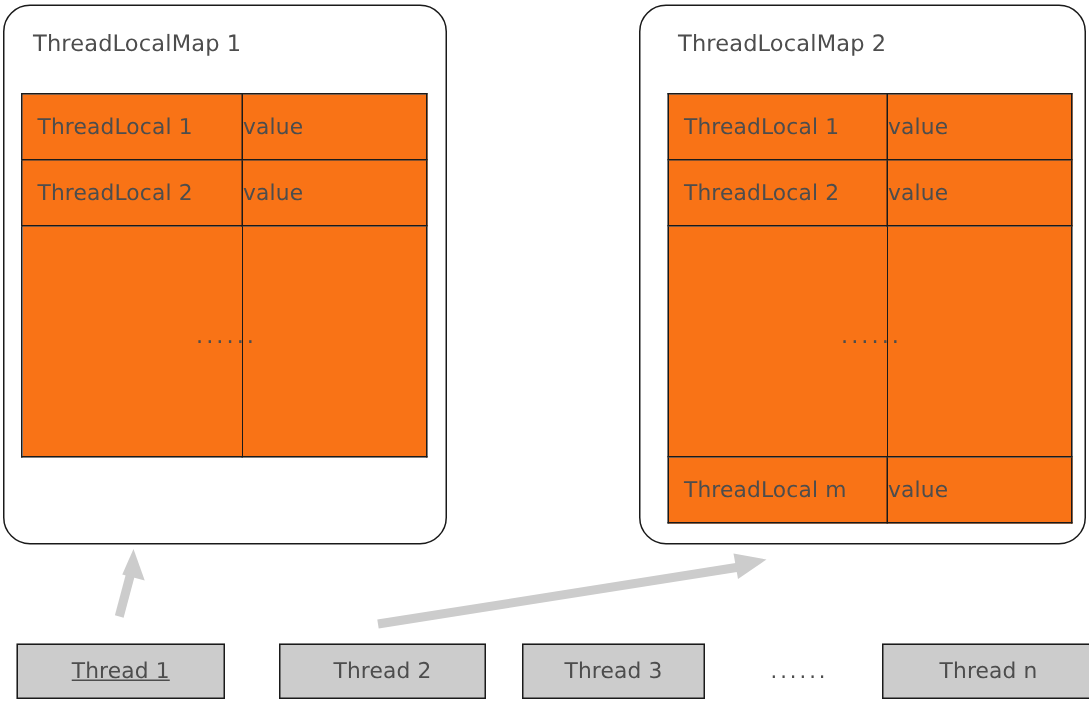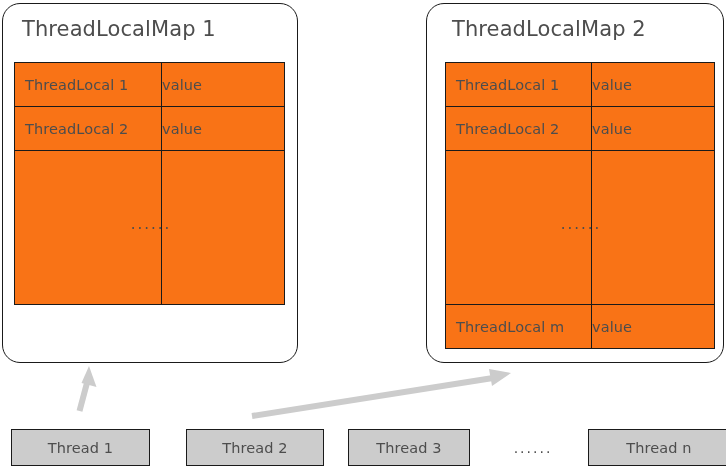--- a/index.html
+++ b/index.html
@@ -25,21 +25,21 @@
   
   .map-panel {
     position: absolute;
     box-sizing: border-box;
     background: #ffffff;
     border: 1.6px solid #1a1a1a;
     border-radius: 18px;
   }
   .map-title {
     position: absolute;
-    font-size: 21px;
+    font-size: 15px;
     line-height: 18px;
     color: #4d4d4d;
     white-space: nowrap;
     letter-spacing: 0.1px;
   }
 
   
   .tl-table {
     position: absolute;
     box-sizing: border-box;
@@ -173,21 +173,21 @@
       <path d="M 79.5 411 L 87.5 381" stroke="#cccccc" stroke-width="6" fill="none" stroke-linecap="butt"></path>
       <path d="M 89 366 L 96.5 387 L 81.5 383 Z" fill="#cccccc"></path>
     </g>
 
     <g>
       <path d="M 252 416 L 493 378" stroke="#cccccc" stroke-width="6" fill="none" stroke-linecap="butt"></path>
       <path d="M 511 373 L 492 386 L 489 369 Z" fill="#cccccc"></path>
     </g>
   </svg>
 
-  <div class="thread-box" style="left:11px; top:429px; width:139px; height:37px;">
+  <div class="thread-box" style="left:11px; top:429px; width:139px; height:37px;text-decoration:underline;">
     <span>Thread 1</span>
   </div>
 
   <div class="thread-box" style="left:186px; top:429px; width:138px; height:37px;">
     <span>Thread 2</span>
   </div>
 
   <div class="thread-box" style="left:348px; top:429px; width:122px; height:37px;">
     <span>Thread 3</span>
   </div>

